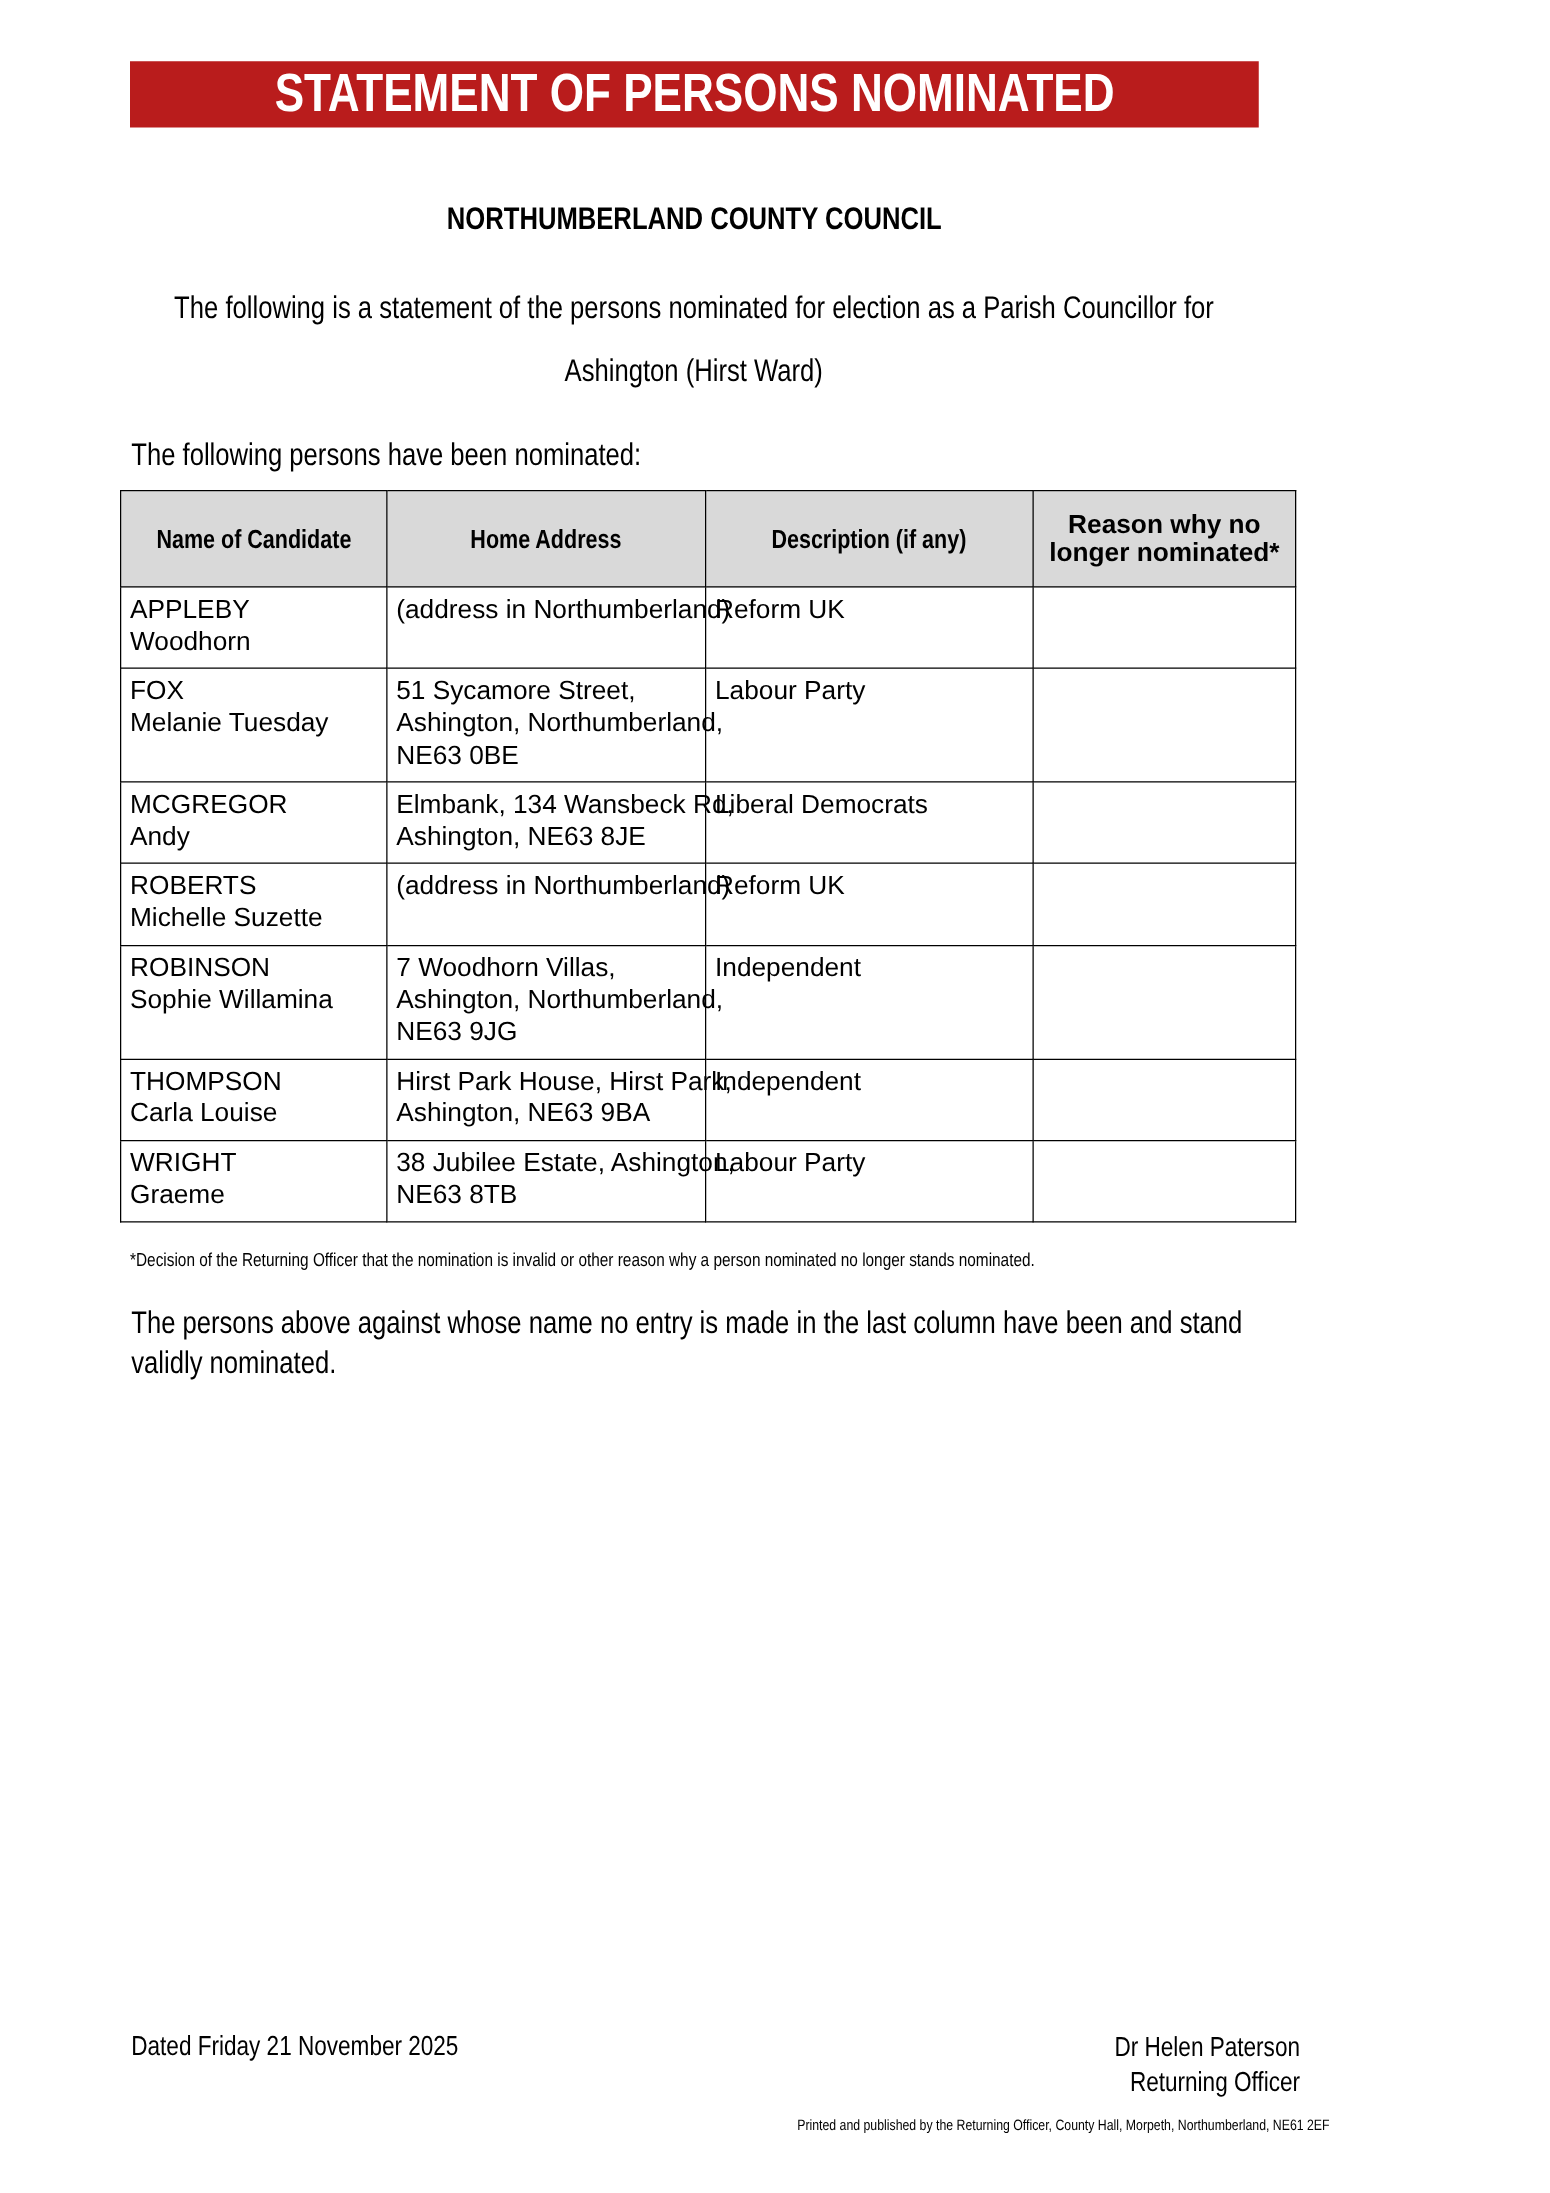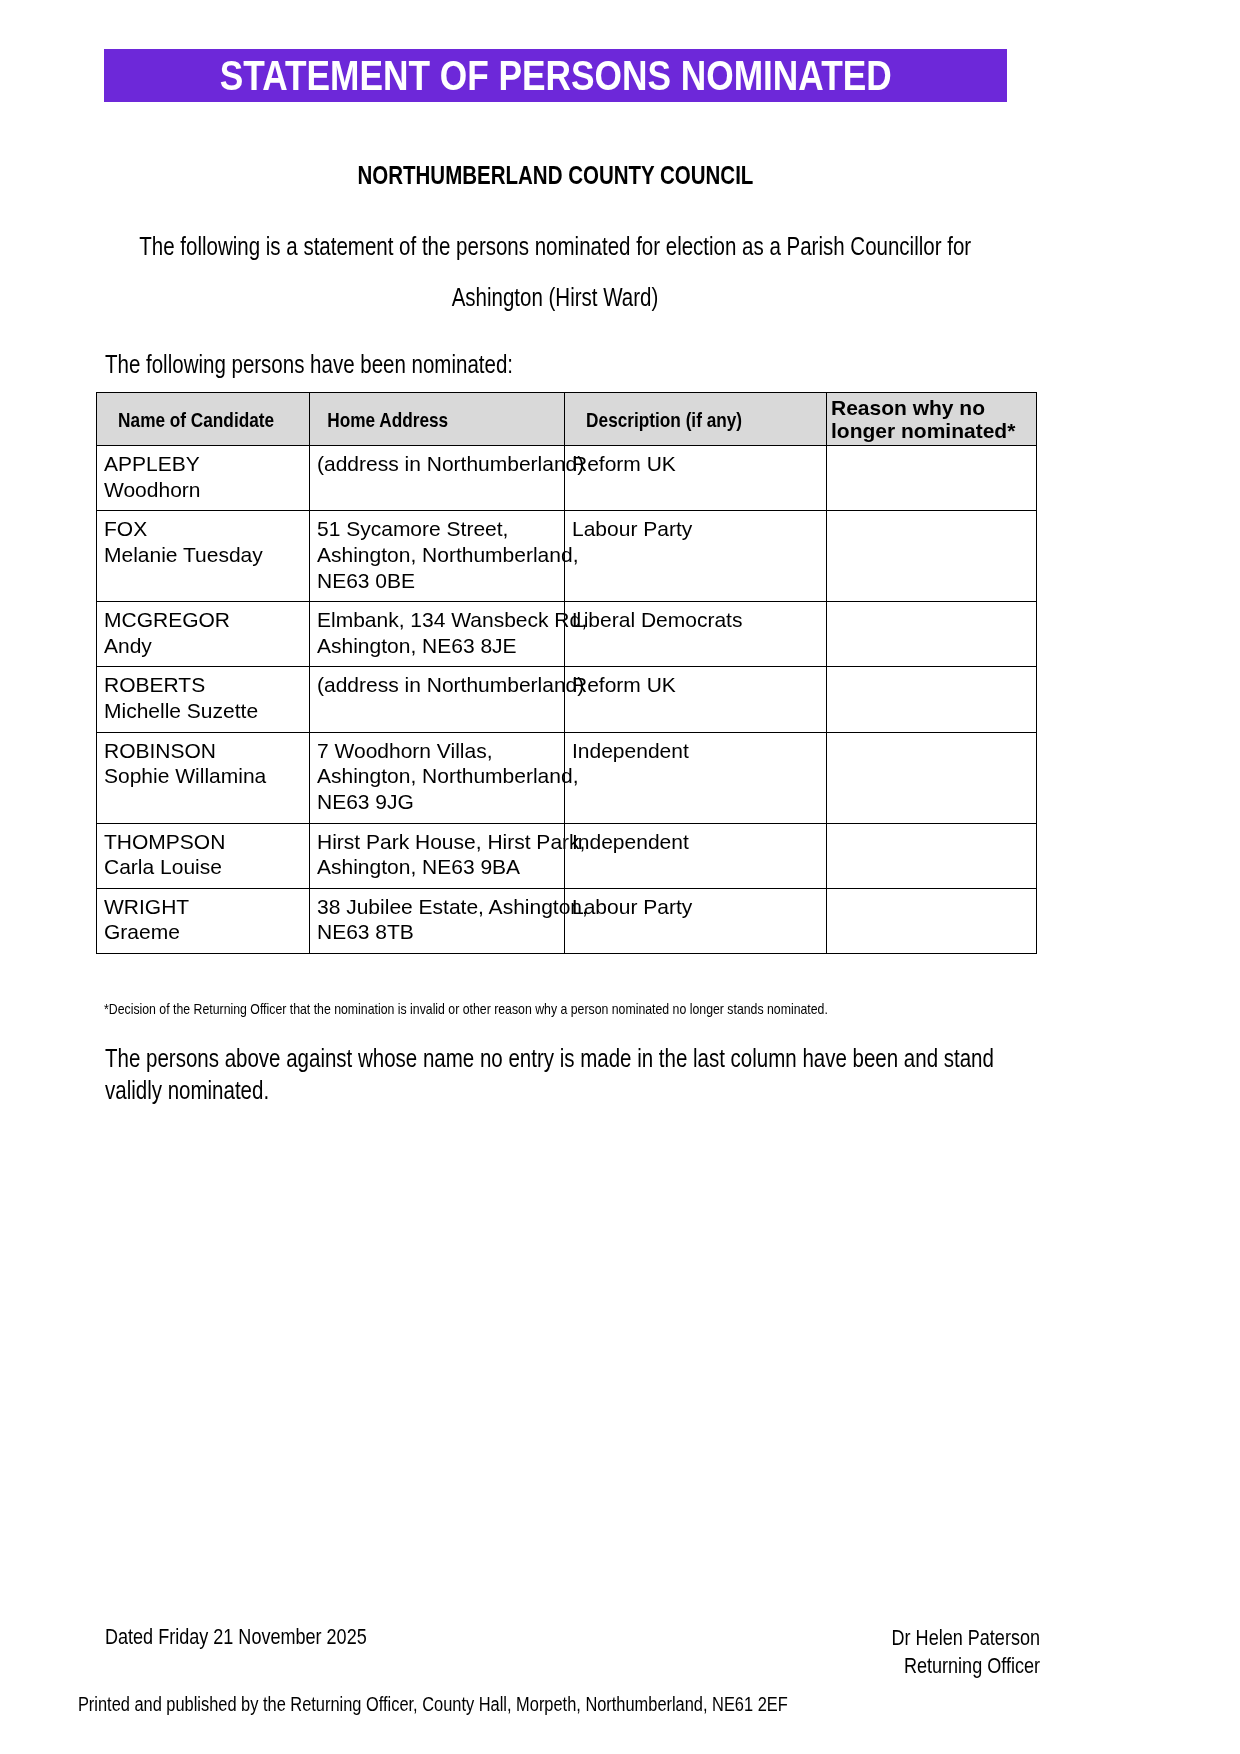--- a/index.html
+++ b/index.html
@@ -42,21 +42,21 @@
     white-space: nowrap;
   }
 
   
   #title-banner {
     position: absolute;
     left: 104px;
     top: 49px;
     width: 903px;
     height: 53px;
-    background: #6d28d9;
+    background: #b91c1c;
     color: #ffffff;
     text-align: center;
     line-height: 53px;
     font-size: 43px;
     font-weight: bold;
     letter-spacing: 0px;
     overflow: hidden;
   }
 
   
@@ -128,26 +128,26 @@
     table-layout: fixed;
   }
   #candidates-table th,
   #candidates-table td {
     border: 1.5px solid #000000;
     vertical-align: top;
     padding: 0;
   }
   #candidates-table thead th {
     background: #d9d9d9;
-    text-align: left;
+    text-align: center;
     vertical-align: middle;
     font-weight: bold;
     font-size: 21px;
     height: 45px;
-    padding: 3px 4px;
+    padding: 15px 4px;
     line-height: 1.1;
   }
   .col-name  { width: 213px; }
   .col-addr  { width: 255px; }
   .col-desc  { width: 262px; }
   .col-reason{ width: 210px; }
 
   #candidates-table tbody td {
     font-size: 21px;
     line-height: 1.22;
@@ -190,22 +190,22 @@
     line-height: 1.28;
   }
   #officer-block .narrow-r { display: block; }
 
   
   #printed-by {
     position: absolute;
     left: 0;
     top: 1693px;
     width: 1110px;
-    text-align: left;
-    font-size: 20px;
+    text-align: right;
+    font-size: 12px;
   }
 </style>
 </head>
 <body>
 
 <div class="page">
 
   <div id="title-banner">
     <span class="narrow">STATEMENT OF PERSONS NOMINATED</span>
   </div>

